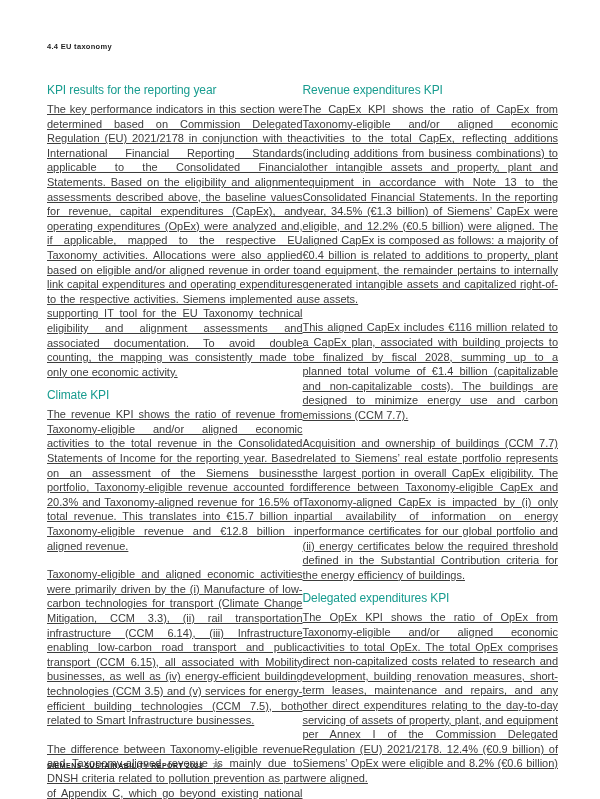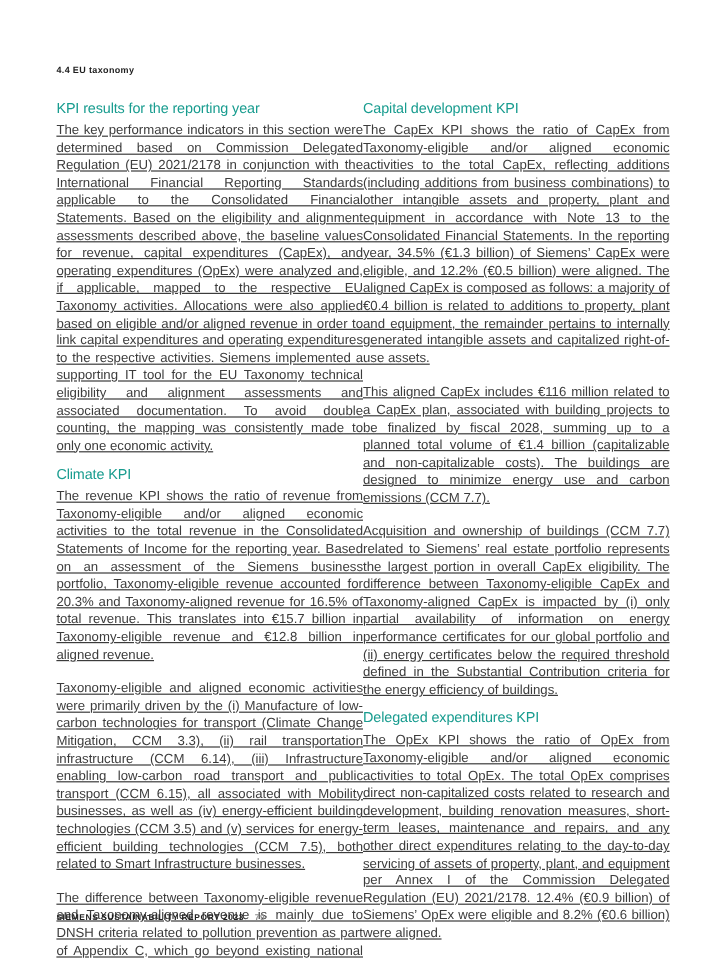--- a/index.html
+++ b/index.html
@@ -14,21 +14,21 @@
     position: relative;
     width: 600px;
     height: 799px;
     background: #ffffff;
     font-family: "Liberation Sans", sans-serif;
     overflow: hidden;
   }
   .kicker {
     position: absolute;
     left: 47px;
-    top: 54px;
+    top: 42px;
     font-size: 7.5px;
     font-weight: 700;
     letter-spacing: 0.3px;
     color: var(--ink, #1e1e1e);
   }
   .content {
     position: absolute;
     left: 47px;
     top: 83px;
     width: 511px;
@@ -93,21 +93,21 @@
       <div class="section">
         <h2 class="section-heading">Climate KPI</h2>
         <p class="body-p">The revenue KPI shows the ratio of revenue from Taxonomy-eligible and/or aligned economic activities to the total revenue in the Consolidated Statements of Income for the reporting year. Based on an assessment of the Siemens business portfolio, Taxonomy-eligible revenue accounted for 20.3% and Taxonomy-aligned revenue for 16.5% of total revenue. This translates into €15.7 billion in Taxonomy-eligible revenue and €12.8 billion in aligned revenue.</p>
         <p class="body-p">Taxonomy-eligible and aligned economic activities were primarily driven by the (i) Manufacture of low-carbon technologies for transport (Climate Change Mitigation, CCM 3.3), (ii) rail transportation infrastructure (CCM 6.14), (iii) Infrastructure enabling low-carbon road transport and public transport (CCM 6.15), all associated with Mobility businesses, as well as (iv) energy-efficient building technologies (CCM 3.5) and (v) services for energy-efficient building technologies (CCM 7.5), both related to Smart Infrastructure businesses.</p>
         <p class="body-p">The difference between Taxonomy-eligible revenue and Taxonomy-aligned revenue is mainly due to DNSH criteria related to pollution prevention as part of Appendix C, which go beyond existing national regulation. This is mainly because additionally required documentation is not completely available yet.</p>
       </div>
     </div>
 
     <div class="col">
       <div class="section">
-        <h2 class="section-heading">Capital development KPI</h2>
+        <h2 class="section-heading">Revenue expenditures KPI</h2>
         <p class="body-p">The CapEx KPI shows the ratio of CapEx from Taxonomy-eligible and/or aligned economic activities to the total CapEx, reflecting additions (including additions from business combinations) to other intangible assets and property, plant and equipment in accordance with Note 13 to the Consolidated Financial Statements. In the reporting year, 34.5% (€1.3 billion) of Siemens’ CapEx were eligible, and 12.2% (€0.5 billion) were aligned. The aligned CapEx is composed as follows: a majority of €0.4 billion is related to additions to property, plant and equipment, the remainder pertains to internally generated intangible assets and capitalized right-of-use assets.</p>
         <p class="body-p">This aligned CapEx includes €116 million related to a CapEx plan, associated with building projects to be finalized by fiscal 2028, summing up to a planned total volume of €1.4 billion (capitalizable and non-capitalizable costs). The buildings are designed to minimize energy use and carbon emissions (CCM 7.7).</p>
         <p class="body-p">Acquisition and ownership of buildings (CCM 7.7) related to Siemens’ real estate portfolio represents the largest portion in overall CapEx eligibility. The difference between Taxonomy-eligible CapEx and Taxonomy-aligned CapEx is impacted by (i) only partial availability of information on energy performance certificates for our global portfolio and (ii) energy certificates below the required threshold defined in the Substantial Contribution criteria for the energy efficiency of buildings.</p>
       </div>
       <div class="section">
         <h2 class="section-heading">Delegated expenditures KPI</h2>
         <p class="body-p">The OpEx KPI shows the ratio of OpEx from Taxonomy-eligible and/or aligned economic activities to total OpEx. The total OpEx comprises direct non-capitalized costs related to research and development, building renovation measures, short-term leases, maintenance and repairs, and any other direct expenditures relating to the day-to-day servicing of assets of property, plant, and equipment per Annex I of the Commission Delegated Regulation (EU) 2021/2178. 12.4% (€0.9 billion) of Siemens’ OpEx were eligible and 8.2% (€0.6 billion) were aligned.</p>
       </div>
     </div>
 

